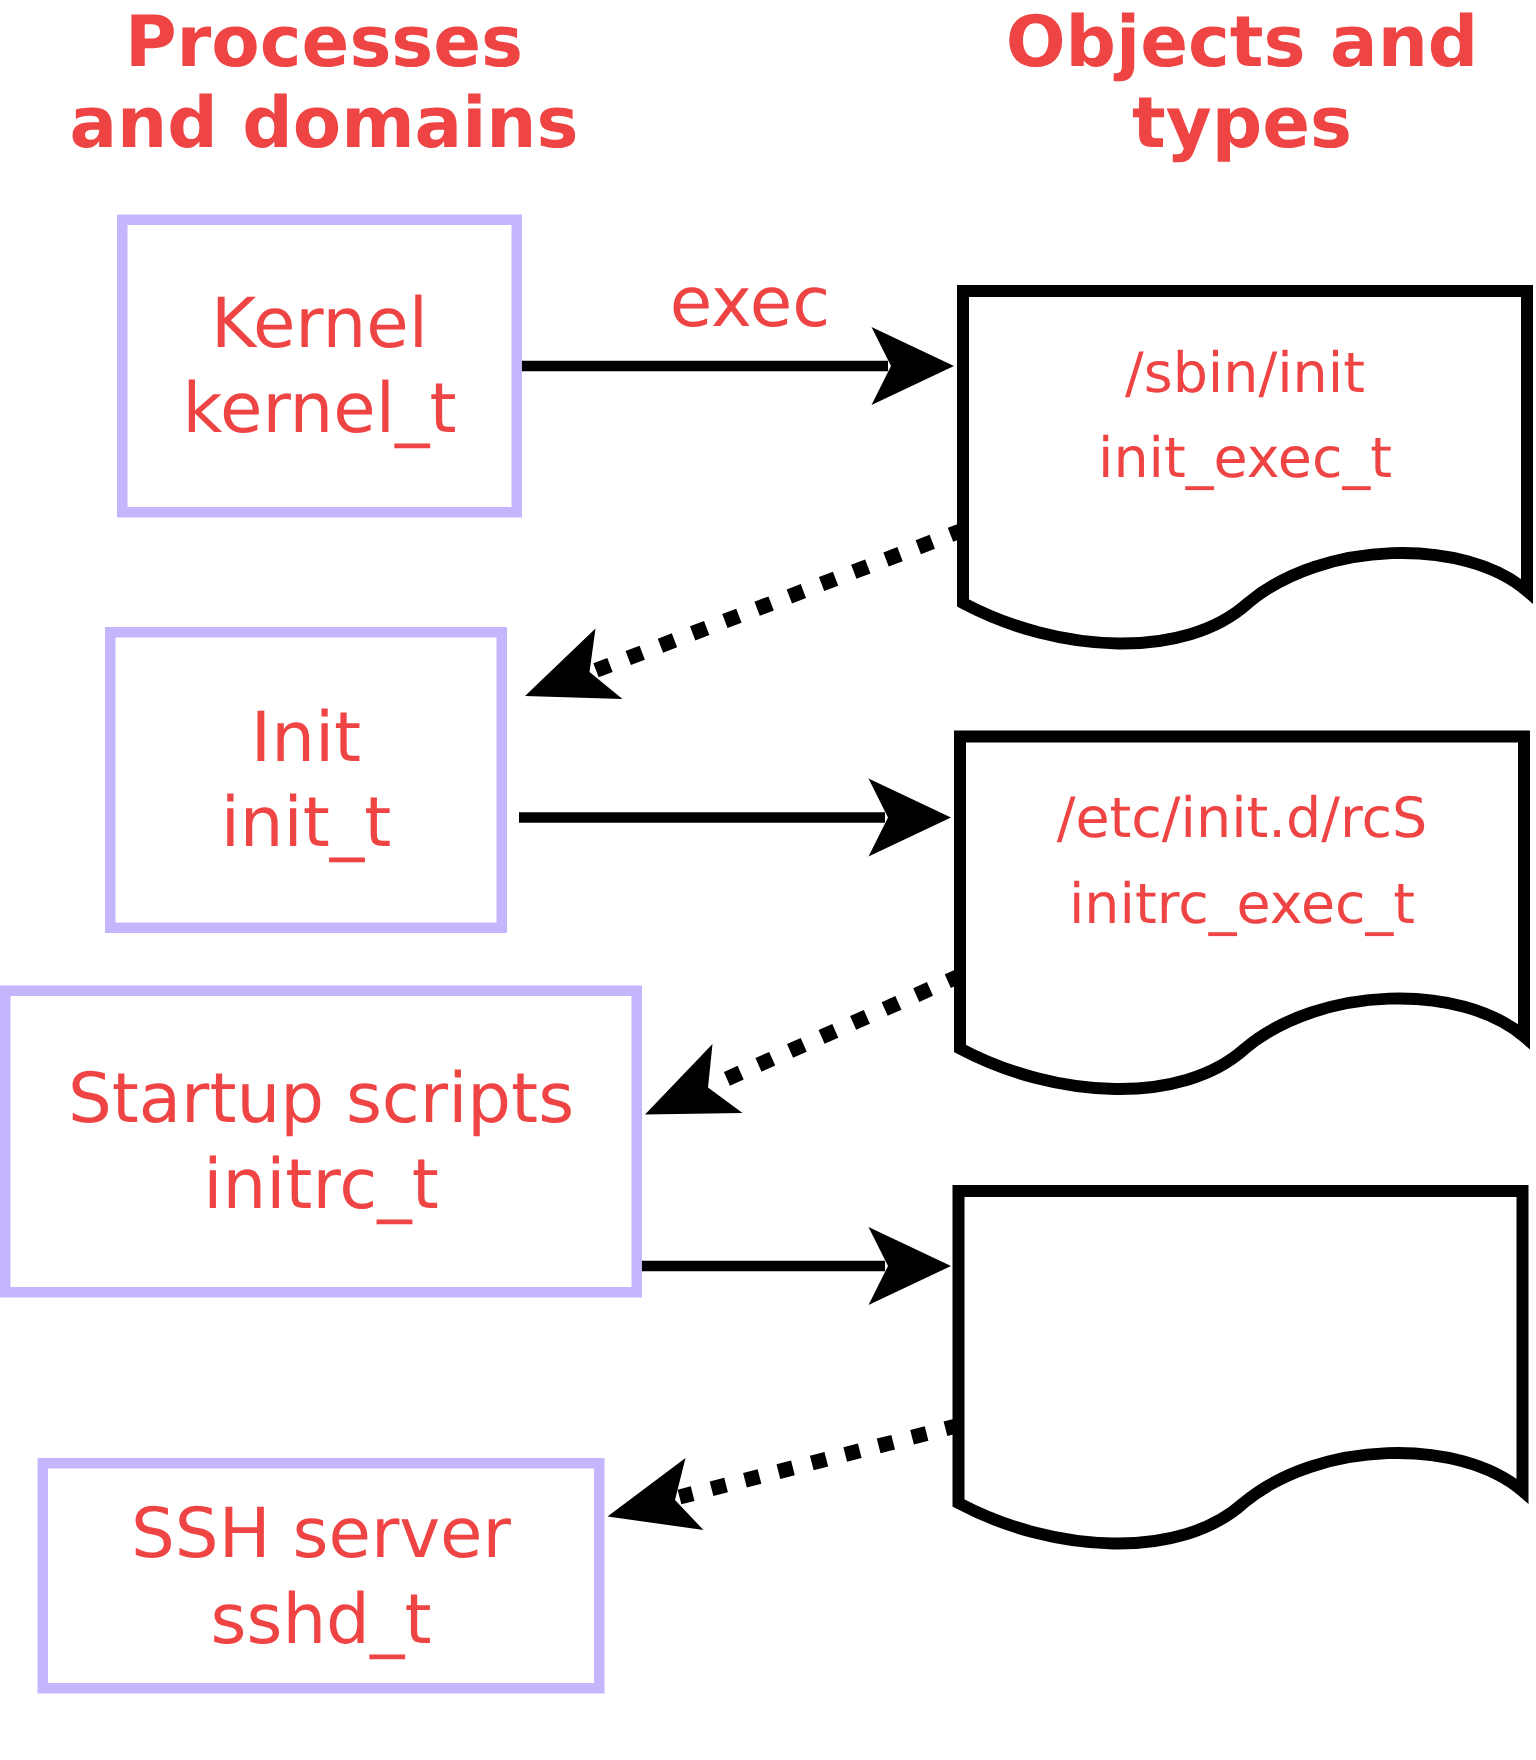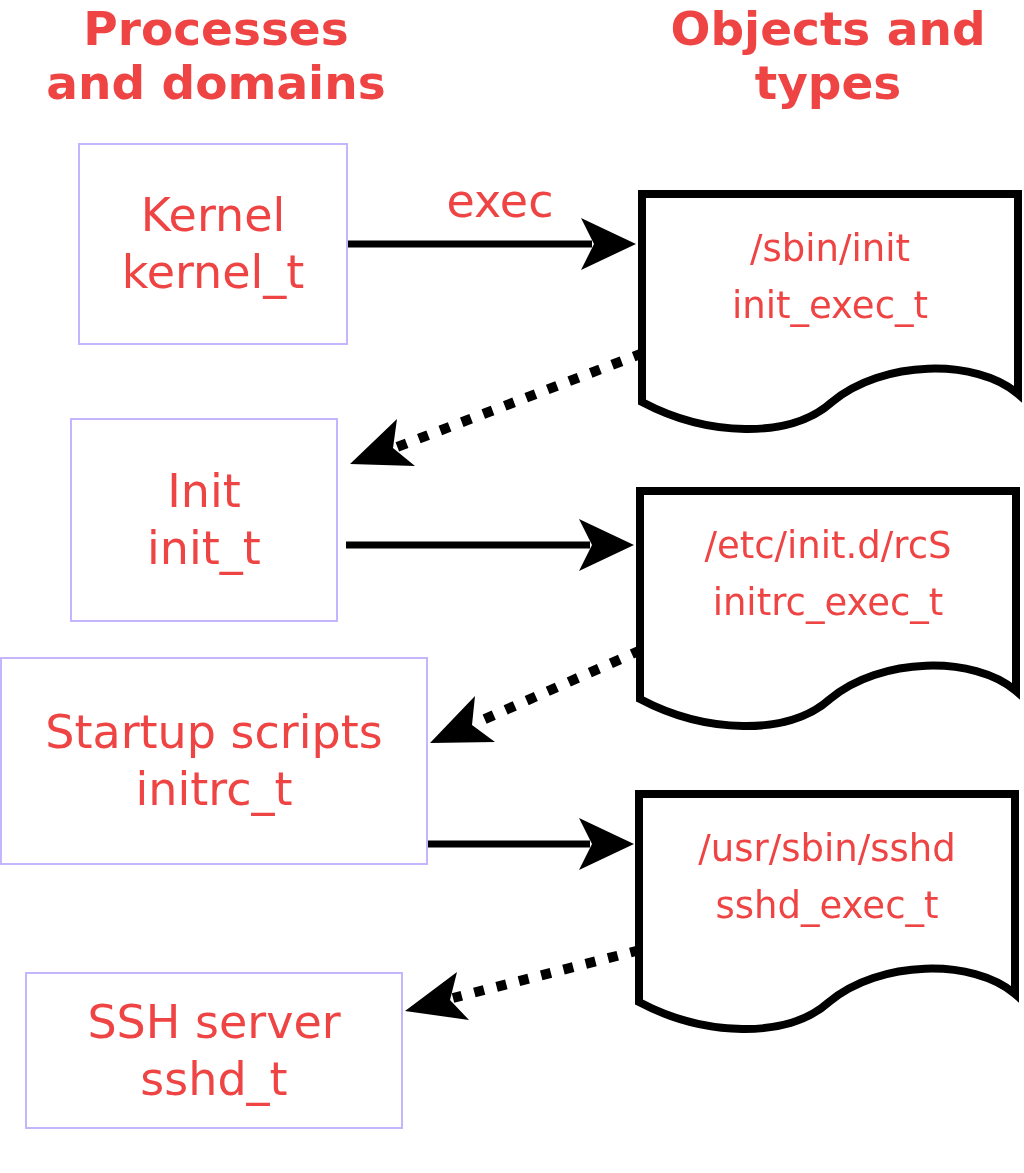--- a/index.html
+++ b/index.html
@@ -8,21 +8,21 @@
     font-family:"DejaVu Sans","Liberation Sans",sans-serif;color:#ef4444;
     overflow:hidden;
   }
   .hdr{
     position:absolute;top:2px;font-weight:bold;font-size:47px;line-height:54px;
     text-align:center;white-space:nowrap;
   }
   .hdr-left{left:0;width:432px;}
   .hdr-right{left:632px;width:392px;}
   .pbox{
-    position:absolute;box-sizing:border-box;border:2px solid #c4b5fd;background:#fff;
+    position:absolute;box-sizing:border-box;border:7px solid #c4b5fd;background:#fff;
     display:flex;flex-direction:column;align-items:center;justify-content:center;
     font-size:46px;line-height:57px;text-align:center;white-space:nowrap;
   }
   .doc{position:absolute;}
   .doc svg{display:block;}
   .doclabel{
     position:absolute;left:3px;top:32px;width:382px;text-align:center;
     font-size:37px;line-height:57px;white-space:nowrap;
   }
   .exec-label{
@@ -81,24 +81,20 @@
     </svg>
     <div class="doclabel">
       <div>/etc/init.d/rcS</div>
       <div>initrc_exec_t</div>
     </div>
   </div>
   <div class="doc" style="left:633px;top:788px;">
     <svg width="388" height="260" viewBox="0 0 388 260">
       <path class="docshape" d="M 6,6 L 382,6 L 382,206 C 340,170 246,172 196,214 C 154,252 70,248 6,214 Z"></path>
     </svg>
-    <div class="doclabel">
-      <div>/usr/sbin/sshd</div>
-      <div>sshd_exec_t</div>
-    </div>
   </div>
 
   <div class="exec-label">exec</div>
 
   <svg class="arrows" width="1024" height="1173" viewBox="0 0 1024 1173">
 
     <line class="ink-line" x1="348" y1="244" x2="592" y2="244"></line>
     <polygon class="ink-fill" points="636,244 581,218 594,244 581,270"></polygon>
 
     <line class="ink-line" x1="346" y1="545" x2="590" y2="545"></line>

